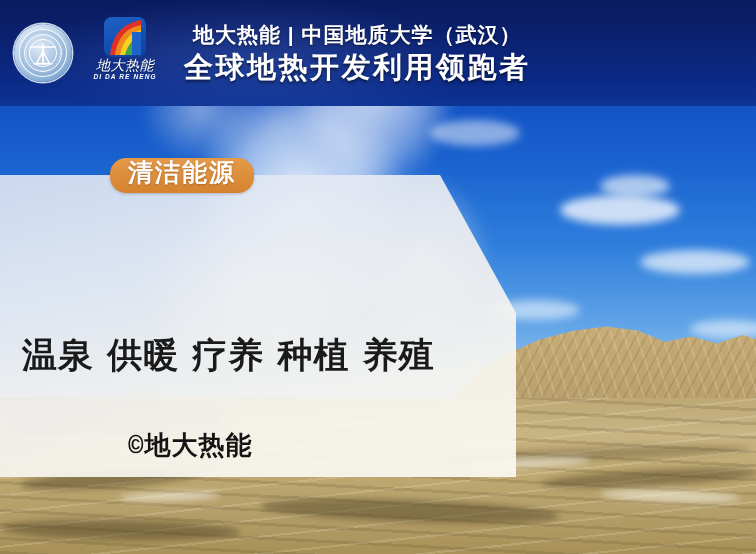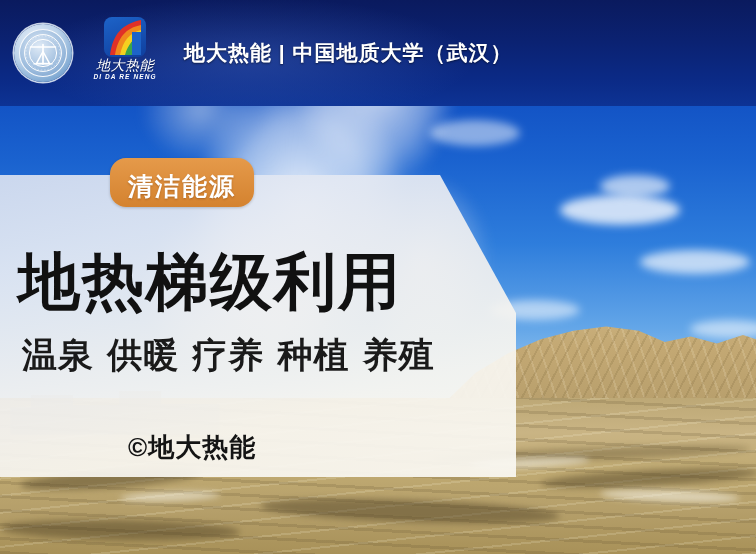--- a/index.html
+++ b/index.html
@@ -160,21 +160,21 @@
        rgba(216,224,240,.93) 0%,
        rgba(228,233,243,.93) 22%,
        rgba(240,240,240,.93) 48%,
        rgba(248,246,240,.93) 72%,
        rgba(250,248,242,.93) 100%);
     clip-path: polygon(0 0, 440px 0, 516px 138px, 516px 302px, 0 302px);
   }
 
   .badge {
     position:absolute; left:110px; top:158px; z-index:7;
-    padding:14px 18px 5px; border-radius:16px;
+    padding:0 18px 5px; border-radius:16px;
     background:linear-gradient(180deg,#e59a4a,#d4822f);
     color:#ffffff; font-size:25px; font-weight:bold; letter-spacing:2px;
     line-height:1.18; white-space:nowrap;
     text-shadow:0 1px 2px rgba(120,60,10,.45);
     box-shadow:0 1px 3px rgba(0,0,0,.2);
   }
 
   .main-title {
     position:absolute; left:18px; top:248px; z-index:7;
     font-size:62px; font-weight:bold; color:#111111;
@@ -185,21 +185,21 @@
     position:absolute; left:22px; top:335px; z-index:7;
     font-size:35px; font-weight:bold; color:#1a1a1a;
     letter-spacing:1px; line-height:1.15; white-space:nowrap;
     font-family:"DejaVu Sans","Liberation Sans",sans-serif;
     text-align:right;
   }
   .credit {
     position:absolute; left:128px; top:432px; z-index:7;
     font-size:26px; font-weight:bold; color:#141414;
     letter-spacing:1px; line-height:1.2; white-space:nowrap;
-    font-family:Liberation Sans, sans-serif;
+    font-family:Liberation Mono, monospace;
     text-align:center;
   }
 </style>
 </head>
 <body>
 
 <div id="stage">
 
   <div class="photo">
     <div class="sky"></div>
@@ -256,23 +256,23 @@
           <path d="M21 38 C24 27 30 21 37 18 L37 24 C32 26 30 30 28 38 Z" fill="#3aa64c"></path>
           <rect x="28" y="15" width="9" height="23" fill="#1d63c8"></rect>
         </svg>
       </div>
       <div class="logo-cn">地大热能</div>
       <div class="logo-en">DI DA RE NENG</div>
     </div>
 
     <div class="header-text">
       <div class="hline1">地大热能 | 中国地质大学（武汉）</div>
+      <div class="hline2">全球地热开发利用领跑者</div>
     </div>
   </div>
 
   <div class="panel"></div>
 
   <div class="badge">清洁能源</div>
-  <div class="main-title">地热梯级利用</div>
   <div class="sub-title">温泉 供暖 疗养 种植 养殖</div>
   <div class="credit">©地大热能</div>
 
 </div>
 
 </body></html>

